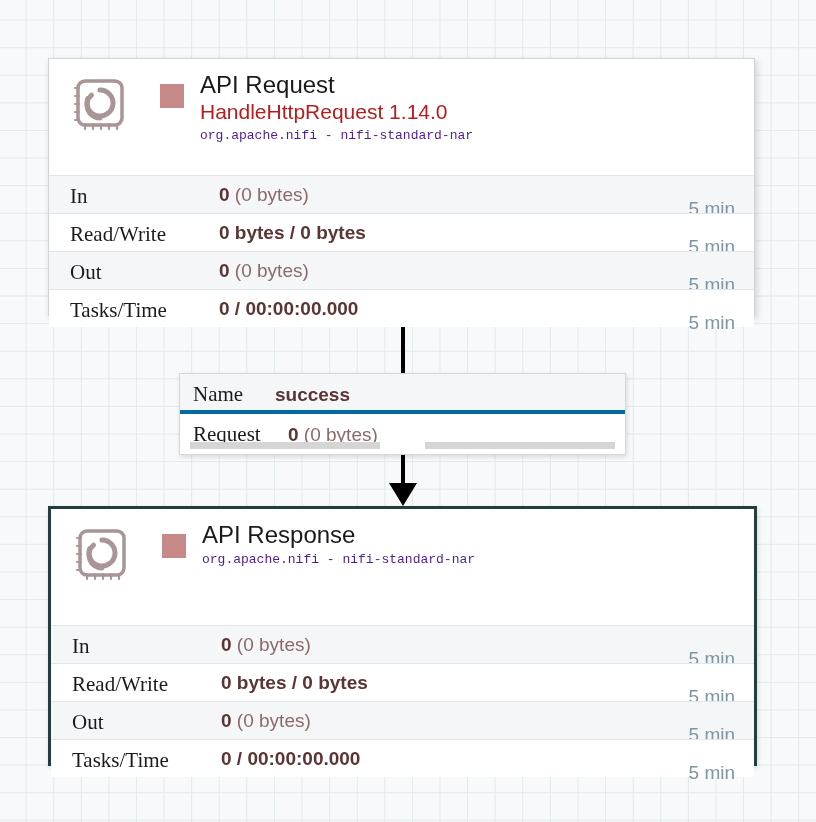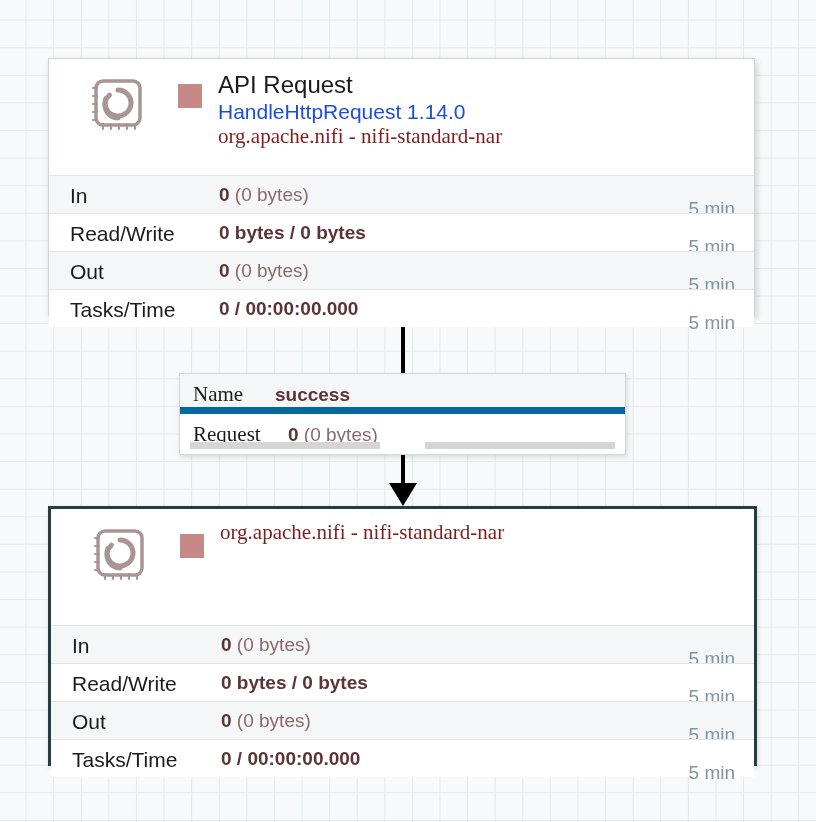--- a/index.html
+++ b/index.html
@@ -61,21 +61,20 @@
   }
   .processor.selected {
     border: 3px solid #233e3f;
     box-shadow: 1px 2px 5px rgba(0,0,0,0.13);
   }
 
   .proc-head {
     position: relative;
     height: 100px;
     padding: 8px;
-    margin-left: 18px;
   }
 
   .chip-icon {
     position: absolute;
     left: 21px;
     top: 18px;
     width: 60px;
     height: 60px;
   }
 
@@ -97,48 +96,48 @@
   .proc-name {
     font-family: "Liberation Sans", sans-serif;
     font-size: 24px;
     color: #1a1a1a;
     line-height: 28px;
     white-space: nowrap;
   }
   .proc-type {
     font-family: "Liberation Sans", sans-serif;
     font-size: 21px;
-    color: #1d4ed8;
+    color: #b91c1c;
     line-height: 26px;
     white-space: nowrap;
   }
   .proc-bundle {
-    font-family: Liberation Serif, serif;
-    font-size: 21px;
-    color: #7f1d1d;
+    font-family: Liberation Mono, monospace;
+    font-size: 13px;
+    color: #4c1d95;
     line-height: 20px;
     white-space: nowrap;
     margin-top: 1px;
   }
 
   
   .stat-row {
     position: relative;
     height: 38px;
     border-top: 1px solid #dfe5e8;
     box-sizing: border-box;
   }
   .stat-row.alt { background: #f4f6f7; }
   .stat-row.plainbg { background: #ffffff; }
 
   .stat-label {
     position: absolute;
     left: 21px;
     top: 8px;
-    font-family: Liberation Sans, sans-serif;
+    font-family: Liberation Serif, serif;
     font-size: 21px;
     color: #1b1b1b;
     white-space: nowrap;
   }
   .stat-value {
     position: absolute;
     left: 170px;
     top: 8px;
     font-family: "Liberation Sans", sans-serif;
     font-size: 19px;
@@ -174,21 +173,21 @@
     border: 1px solid #d3d8da;
     box-sizing: border-box;
     box-shadow: 1px 2px 5px rgba(0,0,0,0.13);
     z-index: 4;
   }
   .conn-row {
     position: relative;
     height: 40px;
     box-sizing: border-box;
   }
-  .conn-row.first { background: #f4f6f7; border-bottom: 7px solid #0369a1; }
+  .conn-row.first { background: #f4f6f7; border-bottom: 4px solid #0369a1; }
   .conn-row.second { background: #ffffff; }
   .conn-label {
     position: absolute;
     left: 13px;
     top: 8px;
     font-family: "Liberation Serif", serif;
     font-size: 21px;
     color: #1b1b1b;
     white-space: nowrap;
   }
@@ -311,20 +310,21 @@
             <line x1="31" y1="47" x2="31" y2="52"></line>
             <line x1="39" y1="47" x2="39" y2="52"></line>
             <line x1="47" y1="47" x2="47" y2="52"></line>
           </g>
         </svg>
       </span>
 
       <span class="run-state"></span>
 
       <div class="proc-titles">
+        <div class="proc-name">API Response</div>
         <div class="proc-bundle">org.apache.nifi - nifi-standard-nar</div>
       </div>
     </div>
 
     <div class="stat-row alt">
       <span class="stat-label">In</span>
       <span class="stat-value"><b>0</b><span class="sub"> (0 bytes)</span></span>
       <span class="stat-time">5 min</span>
     </div>
 

